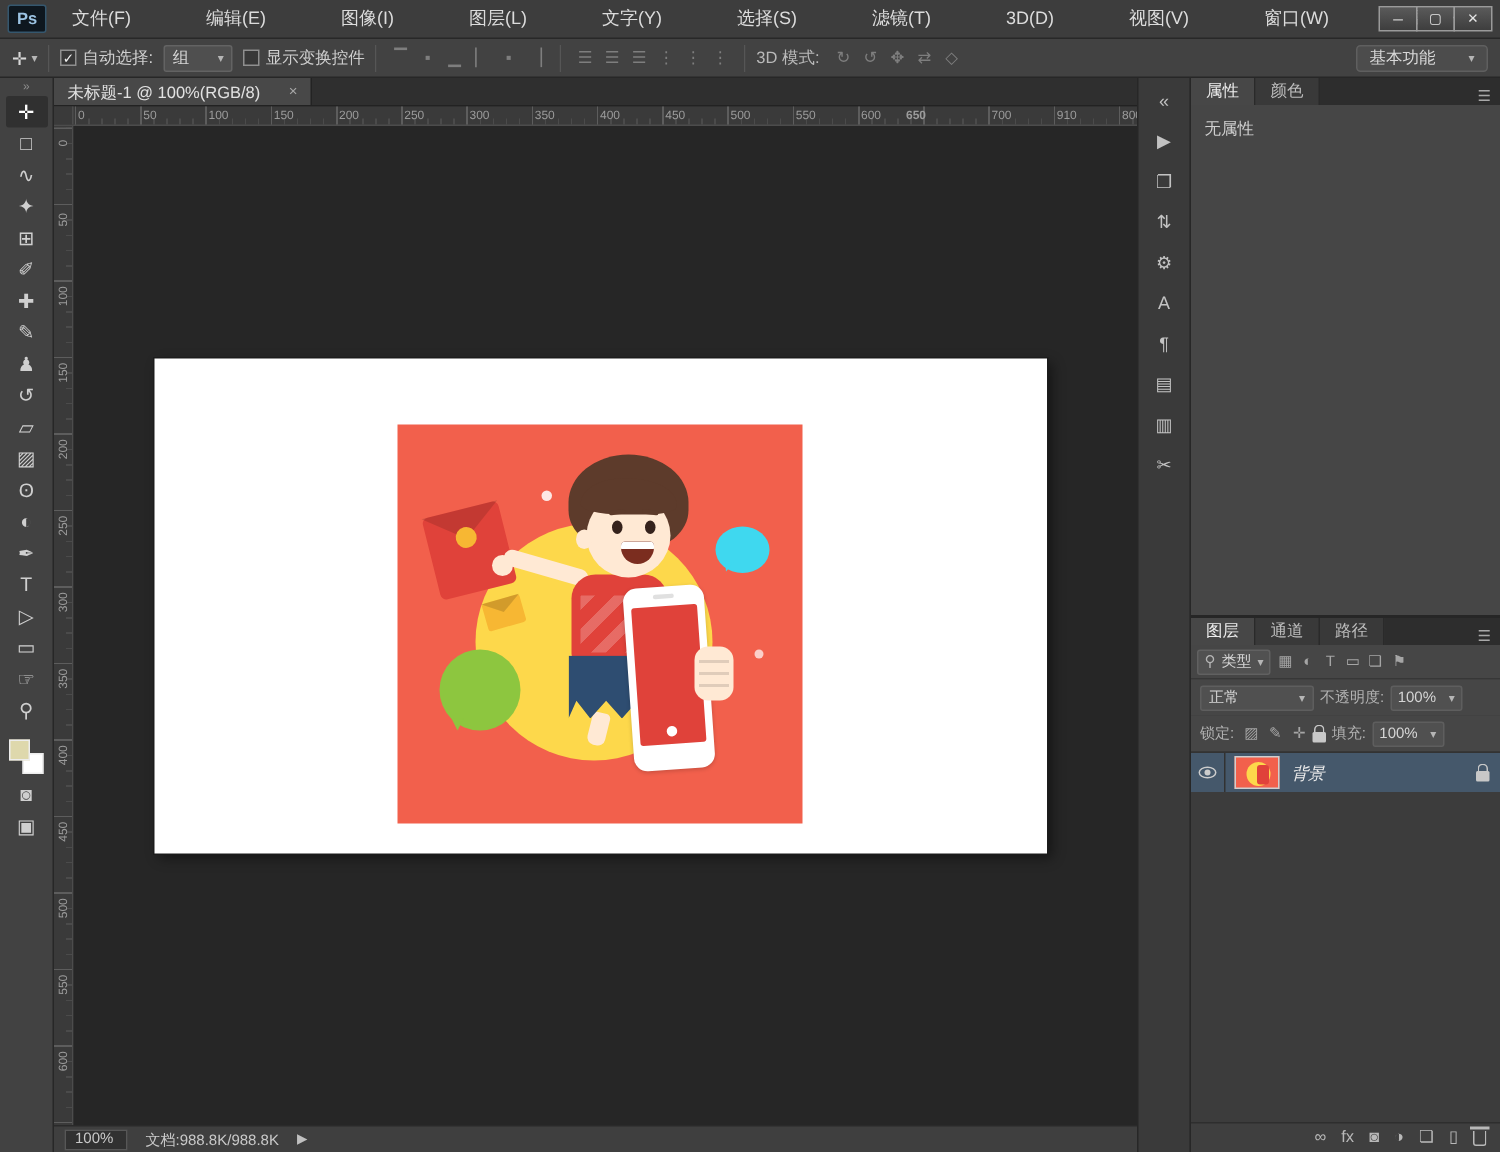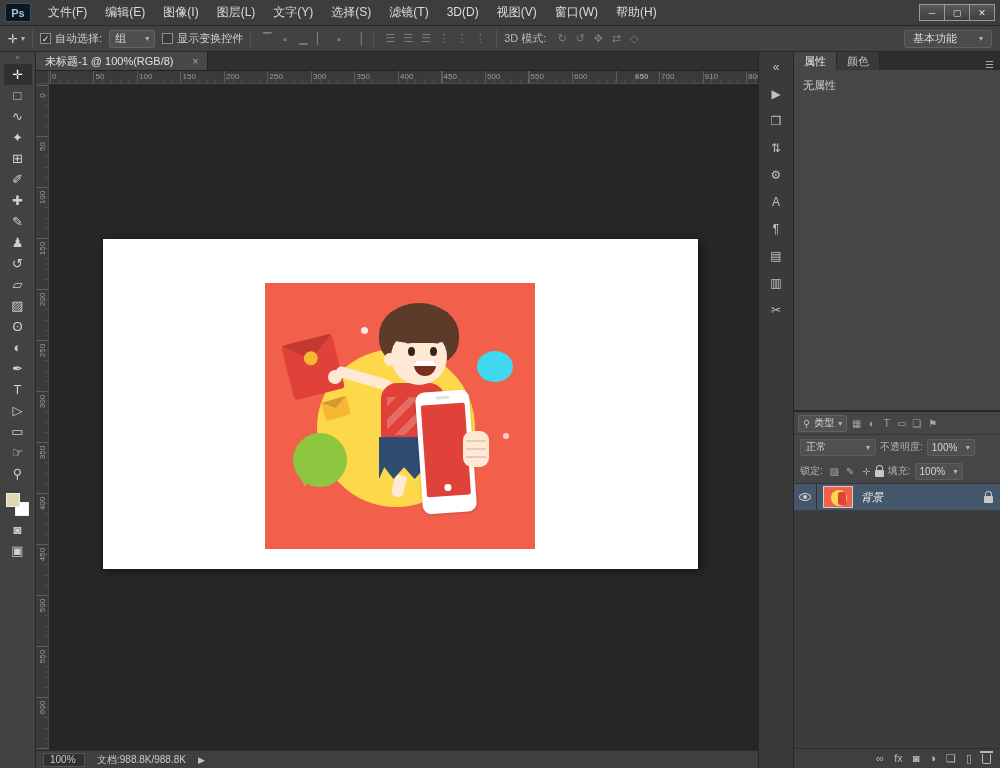--- a/index.html
+++ b/index.html
@@ -2,21 +2,21 @@
 <html style="--art-bg: #f2604c; --art-yellow: #fdd84b; --art-green: #8dc63f; --art-cyan: #3fd8ef; --art-red: #e0423a; --art-gold: #f7b733; --art-skin: #ffe9d4; --art-hair: #5d3b2b; --art-blue: #2e4d71; --art-swatch: #ded8ac;"><head>
 <meta charset="utf-8">
 <style>
   *{margin:0;padding:0;box-sizing:border-box;font-family:"Liberation Sans","DejaVu Sans",sans-serif;}
   html,body{width:1000px;height:768px;overflow:hidden;background:#323232;}
   #app{position:relative;width:1000px;height:768px;display:flex;flex-direction:column;font-size:12px;color:#d6d6d6;user-select:none;}
 
   
   .menubar{height:26px;background:#3d3d3d;border-bottom:1px solid #282828;display:flex;align-items:center;position:relative;flex:0 0 auto;}
   .ps-logo{width:26px;height:19px;margin:0 8px 0 5px;background:#0e171f;border:1px solid #35576e;border-radius:2px;color:#9cc4e4;font-size:11px;font-weight:bold;display:flex;align-items:center;justify-content:center;}
-  .menu-items{display:flex;height:100%;}
+  .menu-items{display:flex;height:100%;gap:32px;}
   .menu-item{padding:0 9px;line-height:25px;font-size:12px;color:#dcdcdc;cursor:default;}
   .win-controls{position:absolute;right:5px;top:4px;display:flex;}
   .win-btn{width:26px;height:17px;border:1px solid #9a9a9a;background:linear-gradient(#5a5a5a,#3e3e3e);color:#e6e6e6;font-size:9px;display:flex;align-items:center;justify-content:center;margin-left:-1px;}
 
   
   .optionsbar{height:26px;background:#424242;border-bottom:1px solid #272727;display:flex;align-items:center;gap:7px;padding:0 8px;flex:0 0 auto;}
   .tool-preset{display:flex;align-items:center;gap:3px;}
   .opt-icon{color:#d8d8d8;font-size:12px;}
   .caret{font-size:8px;color:#b5b5b5;}
   .caret::after{content:"▾";}
@@ -282,21 +282,21 @@
             <span class="hlabel" style="left: 133.5px;">150</span>
             <span class="hlabel" style="left: 177px;">200</span>
             <span class="hlabel" style="left: 220.5px;">250</span>
             <span class="hlabel" style="left: 264px;">300</span>
             <span class="hlabel" style="left: 307.5px;">350</span>
             <span class="hlabel" style="left: 351px;">400</span>
             <span class="hlabel" style="left: 394.5px;">450</span>
             <span class="hlabel" style="left: 438px;">500</span>
             <span class="hlabel" style="left: 481.5px;">550</span>
             <span class="hlabel" style="left: 525px;">600</span>
-            <span class="hlabel" style="left: 586px; font-weight: bold;">650</span>
+            <span class="hlabel" style="left: 555px; font-weight: bold;">650</span>
             <span class="hlabel" style="left: 612px;">700</span>
             <span class="hlabel" style="left: 655.5px;">910</span>
             <span class="hlabel" style="left: 699px;">800</span>
           </div>
       </div>
       <div class="canvas-body">
         <div class="vruler">
             <span class="vlabel" style="top: 7px;">0</span>
             <span class="vlabel" style="top: 58px;">50</span>
             <span class="vlabel" style="top: 109px;">100</span>
@@ -370,20 +370,26 @@
           <span class="ptab active">属性</span>
           <span class="ptab">颜色</span>
           <span class="panel-menu"></span>
         </div>
         <div class="props-body">
           <span>无属性</span>
         </div>
       </div>
       <div class="panel-gap"></div>
       <div class="layers-panel">
+        <div class="panel-tabs">
+          <span class="ptab active">图层</span>
+          <span class="ptab">通道</span>
+          <span class="ptab">路径</span>
+          <span class="panel-menu"></span>
+        </div>
         <div class="layers-toolbar">
           <span class="filter-select">
             <span class="search-glyph">⚲</span>
             <span>类型</span>
             <span class="caret"></span>
           </span>
           <span class="filter-icons">
               <span class="mini-icon">▦</span>
               <span class="mini-icon">◐</span>
               <span class="mini-icon">T</span>

